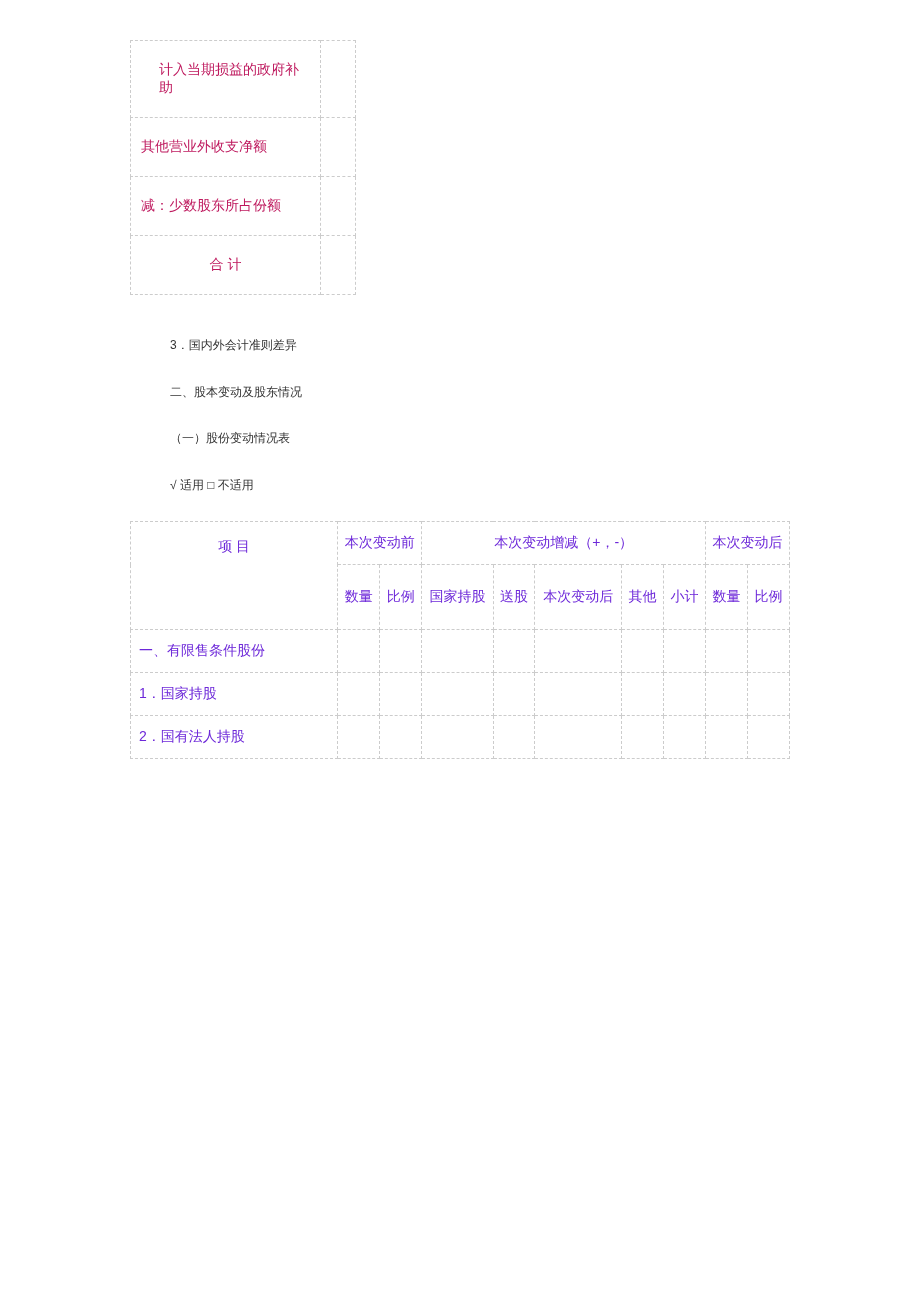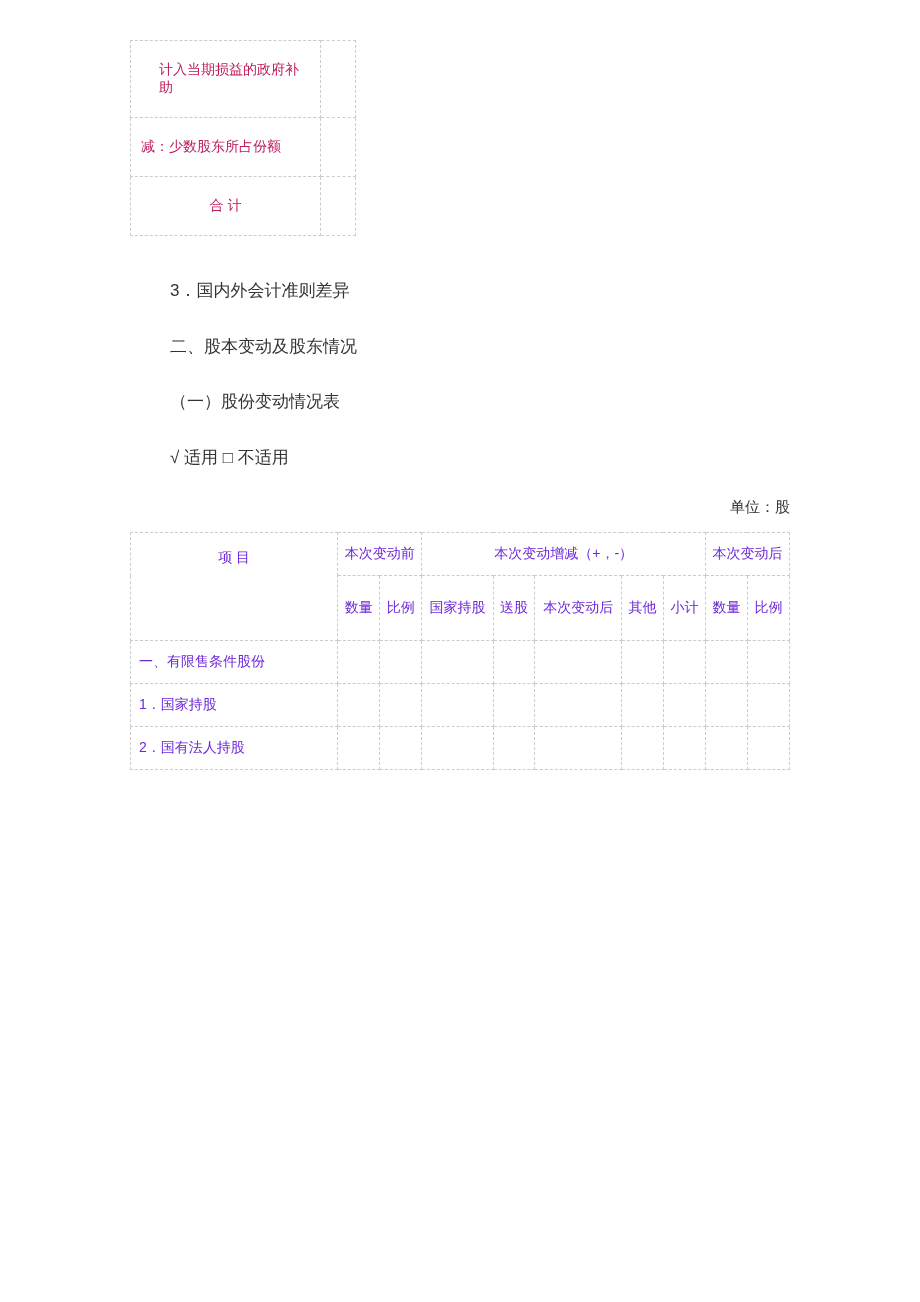--- a/index.html
+++ b/index.html
@@ -39,21 +39,21 @@
     }
     .table-small .col2 {
       width: 35px;
     }
     .table-small .centered {
       text-align: center;
     }
     .para {
       margin: 25px 0 25px 40px;
       line-height: 1.8;
-      font-size: 17px;
+      font-size: 12px;
       color: #333;
     }
     .para-bold {
       font-weight: normal;
     }
     .unit-line {
       text-align: right;
       margin: 25px 0 15px 0;
       font-size: 15px;
       padding-right: 0;
@@ -96,36 +96,39 @@
 
 <div class="content">
 
   <table class="table-small">
     <tbody>
       <tr>
         <td class="col1" style="padding-left:28px;"><span>计入当期损益的政府补助</span></td>
         <td class="col2"><span></span></td>
       </tr>
       <tr>
+        <td class="col1"><span>其他营业外收支净额</span></td>
+        <td class="col2"><span></span></td>
+      </tr>
+      <tr>
         <td class="col1"><span>减：少数股东所占份额</span></td>
         <td class="col2"><span></span></td>
       </tr>
       <tr>
         <td class="col1 centered"><span>合 计</span></td>
         <td class="col2"><span></span></td>
       </tr>
     </tbody>
   </table>
 
   <p class="para"><span>3．国内外会计准则差异</span></p>
   <p class="para para-bold"><span>二、股本变动及股东情况</span></p>
   <p class="para"><span>（一）股份变动情况表</span></p>
   <p class="para"><span>√ 适用 □ 不适用</span></p>
 
-  <p class="unit-line"><span>单位：股</span></p>
 
   <table class="table-main">
     <colgroup>
       <col class="col-item">
       <col class="col-qty">
       <col class="col-ratio">
       <col class="col-new">
       <col class="col-bonus">
       <col class="col-fund">
       <col class="col-other">

